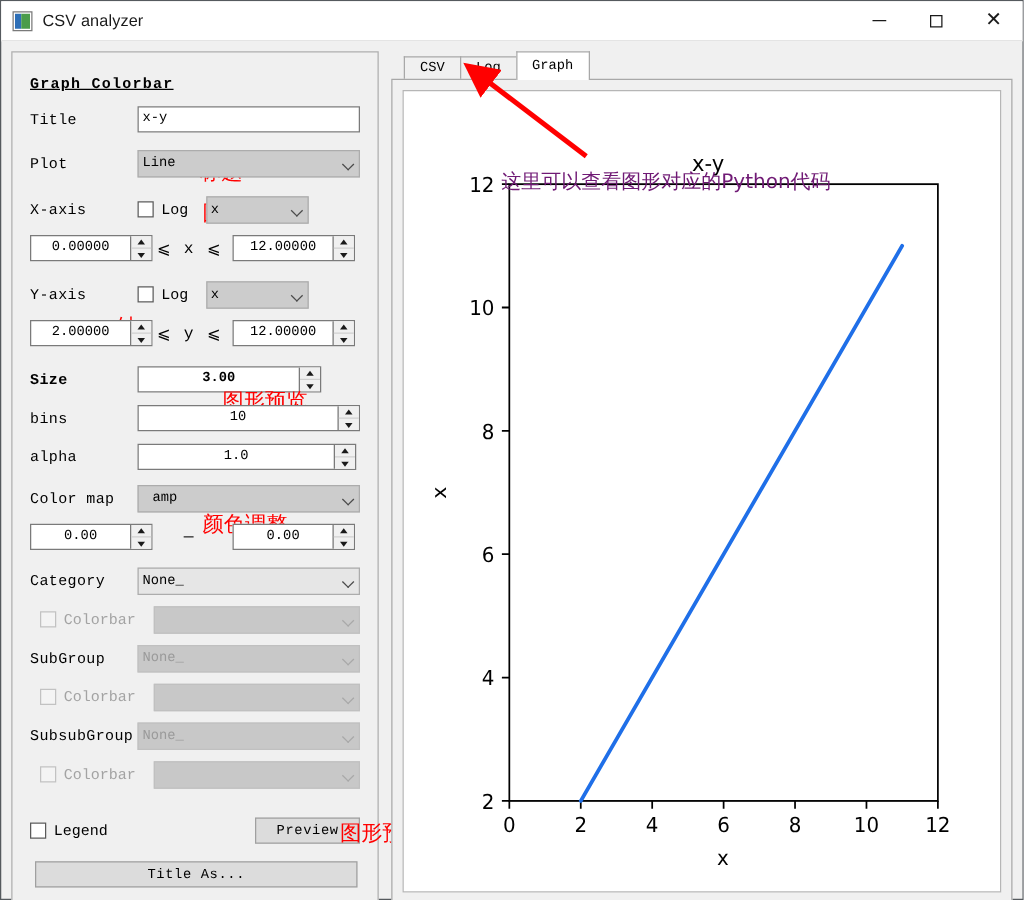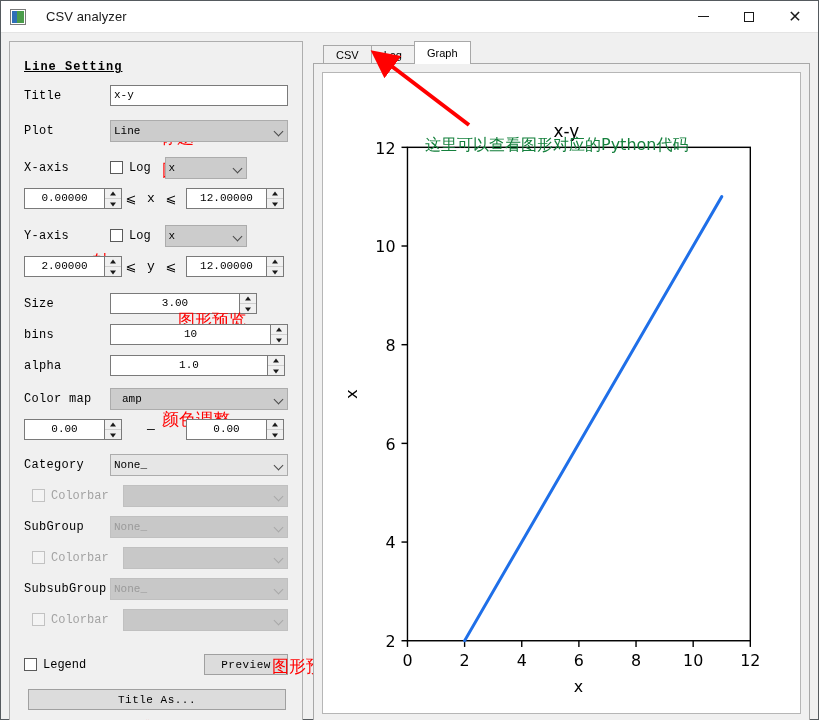--- a/index.html
+++ b/index.html
@@ -19,21 +19,20 @@
     border: 1px solid #555a5e;
     box-sizing: border-box;
     display: flex; flex-direction: column;
   }
   
   .titlebar {
     height: 31px; min-height: 31px;
     background: #ffffff;
     display: flex; align-items: center;
     border-bottom: 1px solid #e4e4e4;
-    gap: 12px;
   }
   .app-icon {
     width: 16px; height: 16px; margin-left: 9px; margin-right: 8px;
     border: 1px solid #7a7a7a;
     background: #ffffff;
     position: relative; box-sizing: border-box;
   }
   .app-icon::before {
     content: ""; position: absolute; left: 1px; top: 1px;
     width: 5px; height: 12px; background: #2e6fb7;
@@ -183,21 +182,21 @@
     flex: 1; padding: 8px 8px 8px 4px;
     box-sizing: border-box;
     display: flex; flex-direction: column;
     position: relative;
   }
   .tabstrip {
     display: flex; align-items: flex-end; height: 23px;
     padding-left: 10px;
   }
   .tab {
-    font-family: Liberation Sans, sans-serif; font-size: 11px;
+    font-family: Liberation Mono, monospace; font-size: 11px;
     color: #000; background: #f0f0f0;
     border: 1px solid #a8a8a8; border-bottom: none;
     padding: 3px 12px 3px 12px; height: 19px; box-sizing: border-box;
     margin-right: -1px; line-height: 13px;
   }
   .tab.active {
     background: #ffffff; height: 23px; padding-top: 5px;
     position: relative; z-index: 3;
   }
   .tab-body {
@@ -205,24 +204,23 @@
     margin-top: -1px; position: relative; padding: 8px;
     box-sizing: border-box;
   }
   .canvas-frame {
     width: 100%; height: 100%;
     border: 1px solid #b6b6b6; background: #ffffff;
     box-sizing: border-box; position: relative;
   }
   .plot-svg { display: block; width: 100%; height: 100%; }
   .ann-right {
-    position: absolute; color: #15803d;
+    position: absolute; color: #701a75;
     font-family: "DejaVu Sans", sans-serif; font-size: 16px;
     white-space: nowrap;
-    margin-left: 24px;
   }
   .arrow-svg { position: absolute; pointer-events: none; }
 </style>
 </head>
 <body>
 
 <div class="window">
 
   <div class="titlebar">
     <div class="app-icon"></div>
@@ -238,21 +236,21 @@
           <span class="glyph-close">✕</span>
         </div>
     </div>
   </div>
 
   <div class="body-split">
 
     <div class="left-panel">
       <div class="settings-frame">
 
-        <div class="section-title">Line Setting</div>
+        <div class="section-title">Graph Colorbar</div>
 
         <div class="row" style="margin-top:6px;">
           <div class="lbl">Title</div>
           <div class="txtbox" style="width:178px;">x-y</div>
         </div>
         <div class="ann" style="left:150px; top:84px; font-size:17px;">标题</div>
 
         <div class="row" style="margin-top:4px;align-items:center;">
           <div class="lbl">Plot</div>
           <div class="combo" style="width:178px;">
@@ -317,21 +315,21 @@
           <div class="ineq" style="width:18px;">⩽</div>
           <div class="spin" style="width:98px; margin-left:6px;">
             <span class="val">12.00000</span>
             <span class="btns">
                 <span class="up"></span>
                 <span class="dn"></span>
               </span>
           </div>
         </div>
 
-        <div class="row" style="margin-top:6px;">
+        <div class="row" style="margin-top:6px;font-weight:bold;">
           <div class="lbl">Size</div>
           <div class="spin" style="width:147px;">
             <span class="val">3.00</span>
             <span class="btns">
                 <span class="up"></span>
                 <span class="dn"></span>
               </span>
           </div>
         </div>
         <div class="ann" style="left:168px; top:267px; font-size:17px;">图形预览</div>

